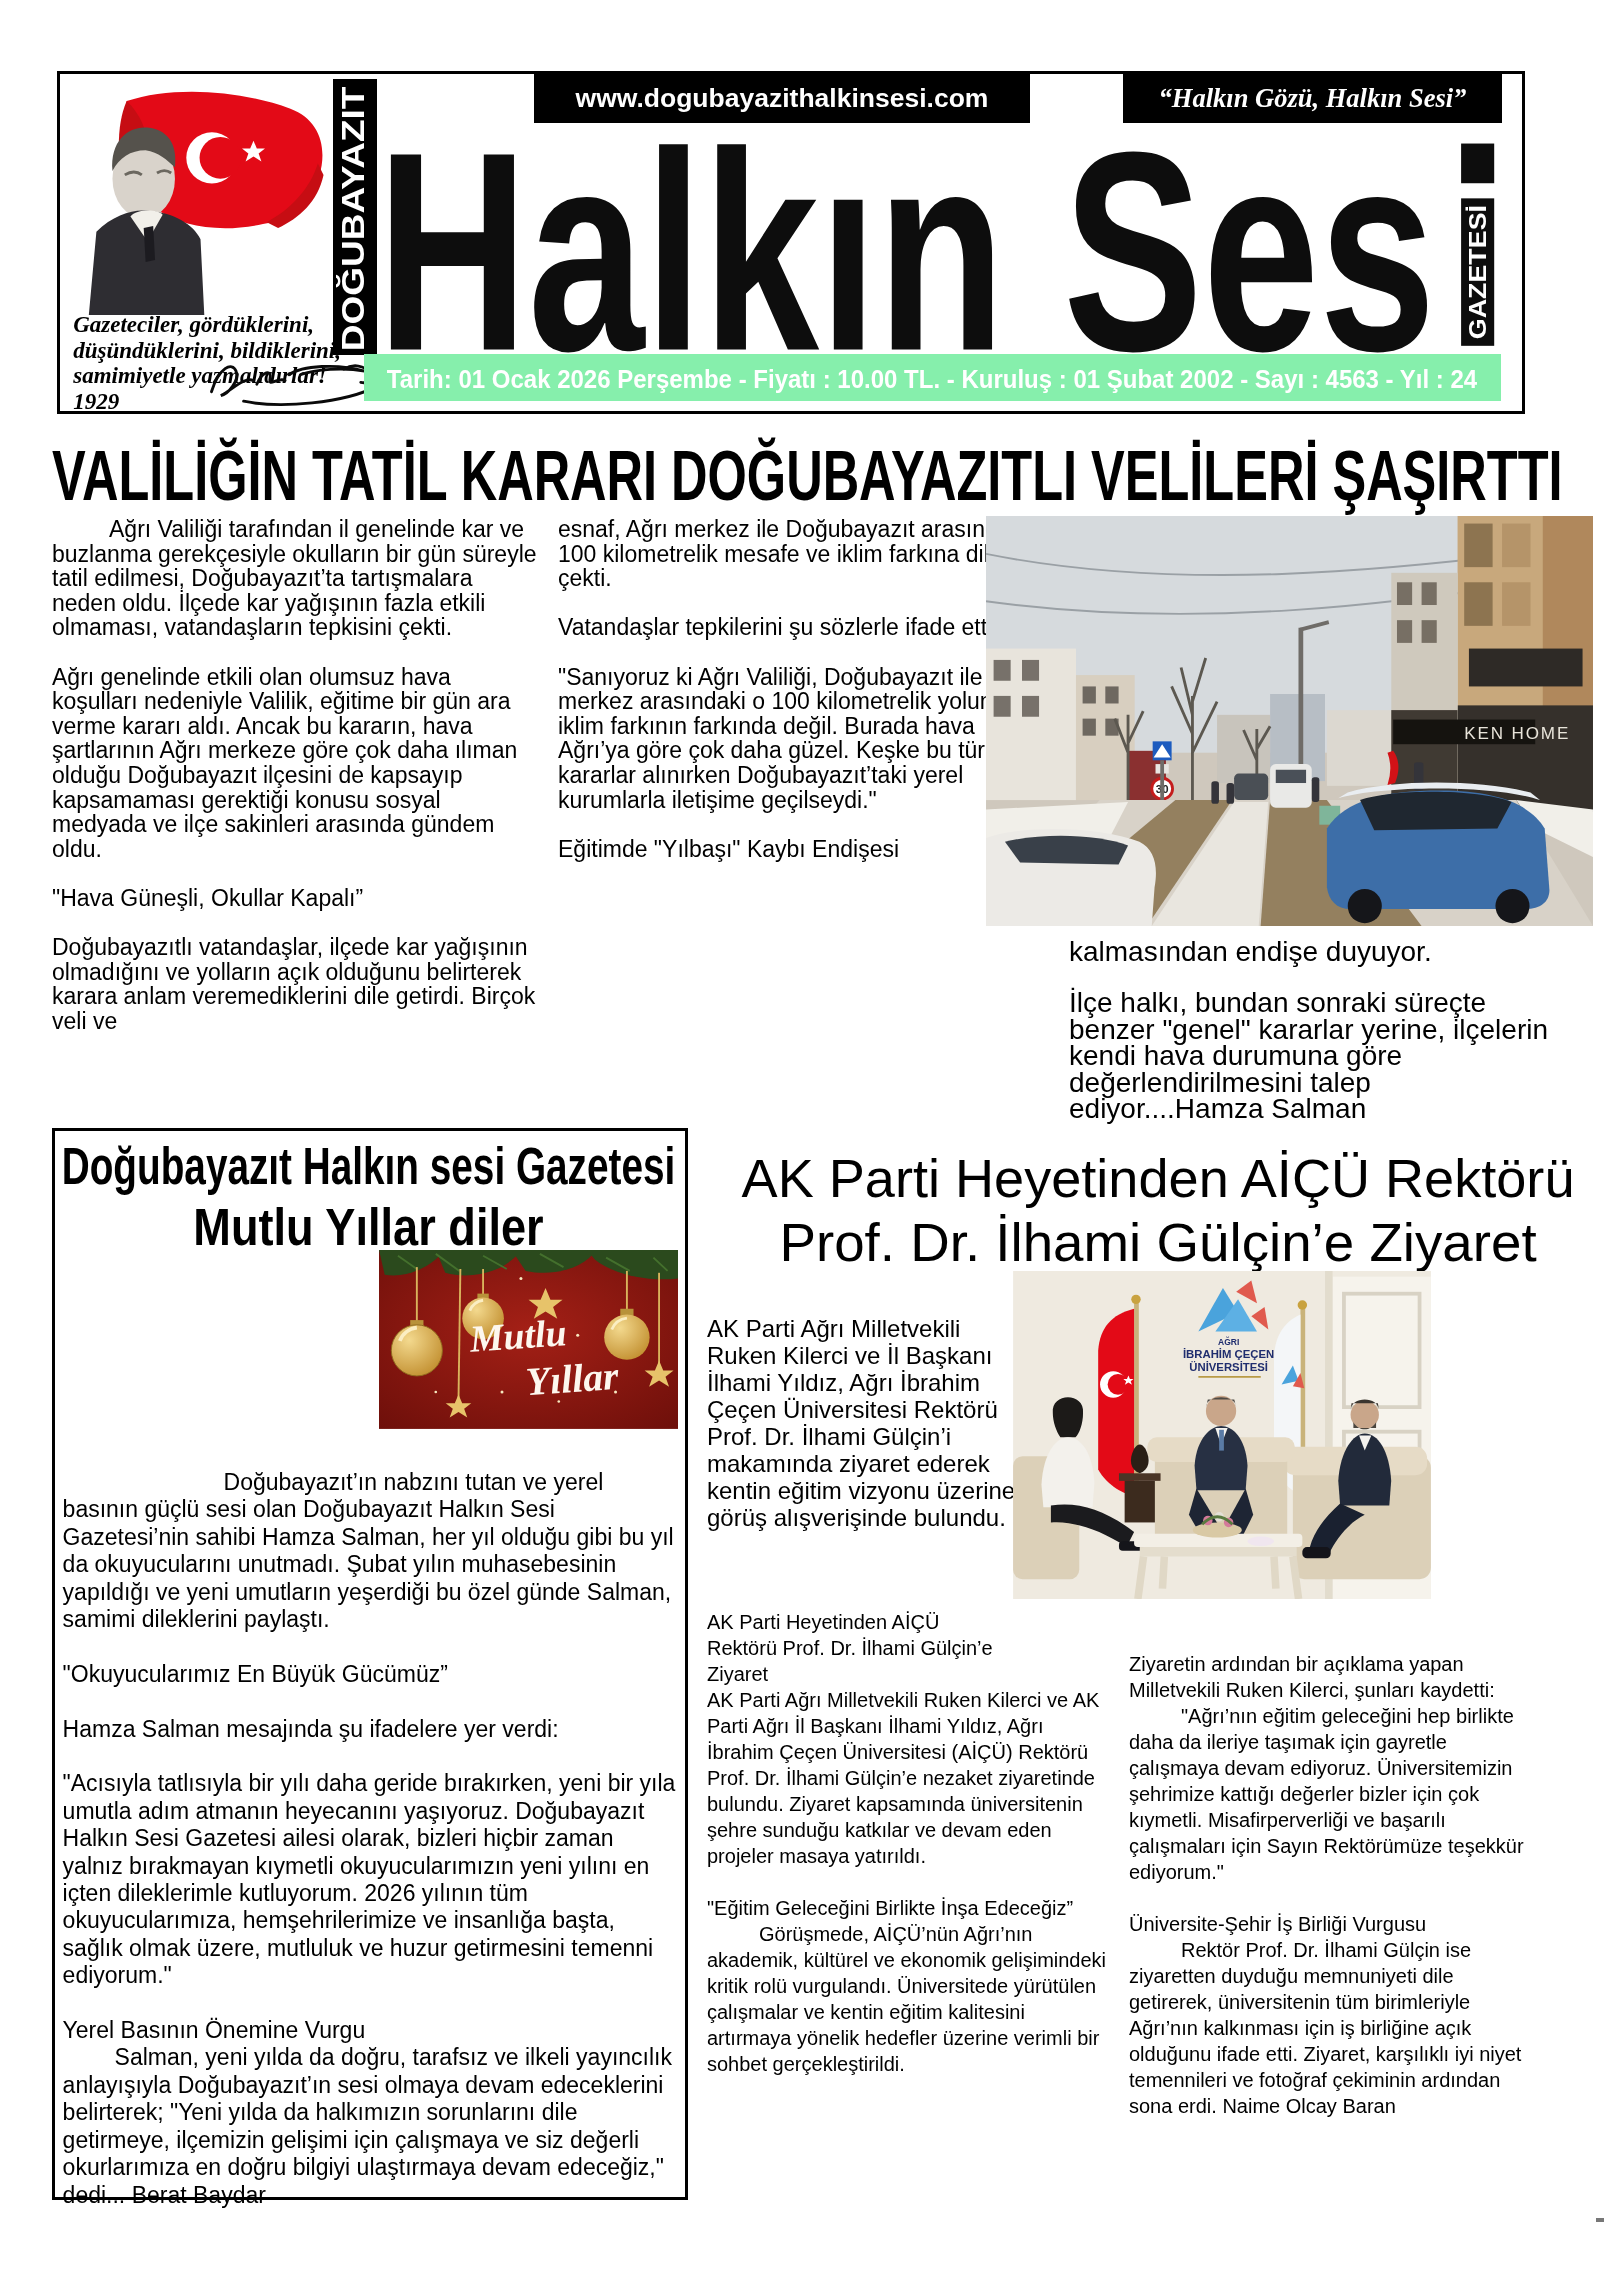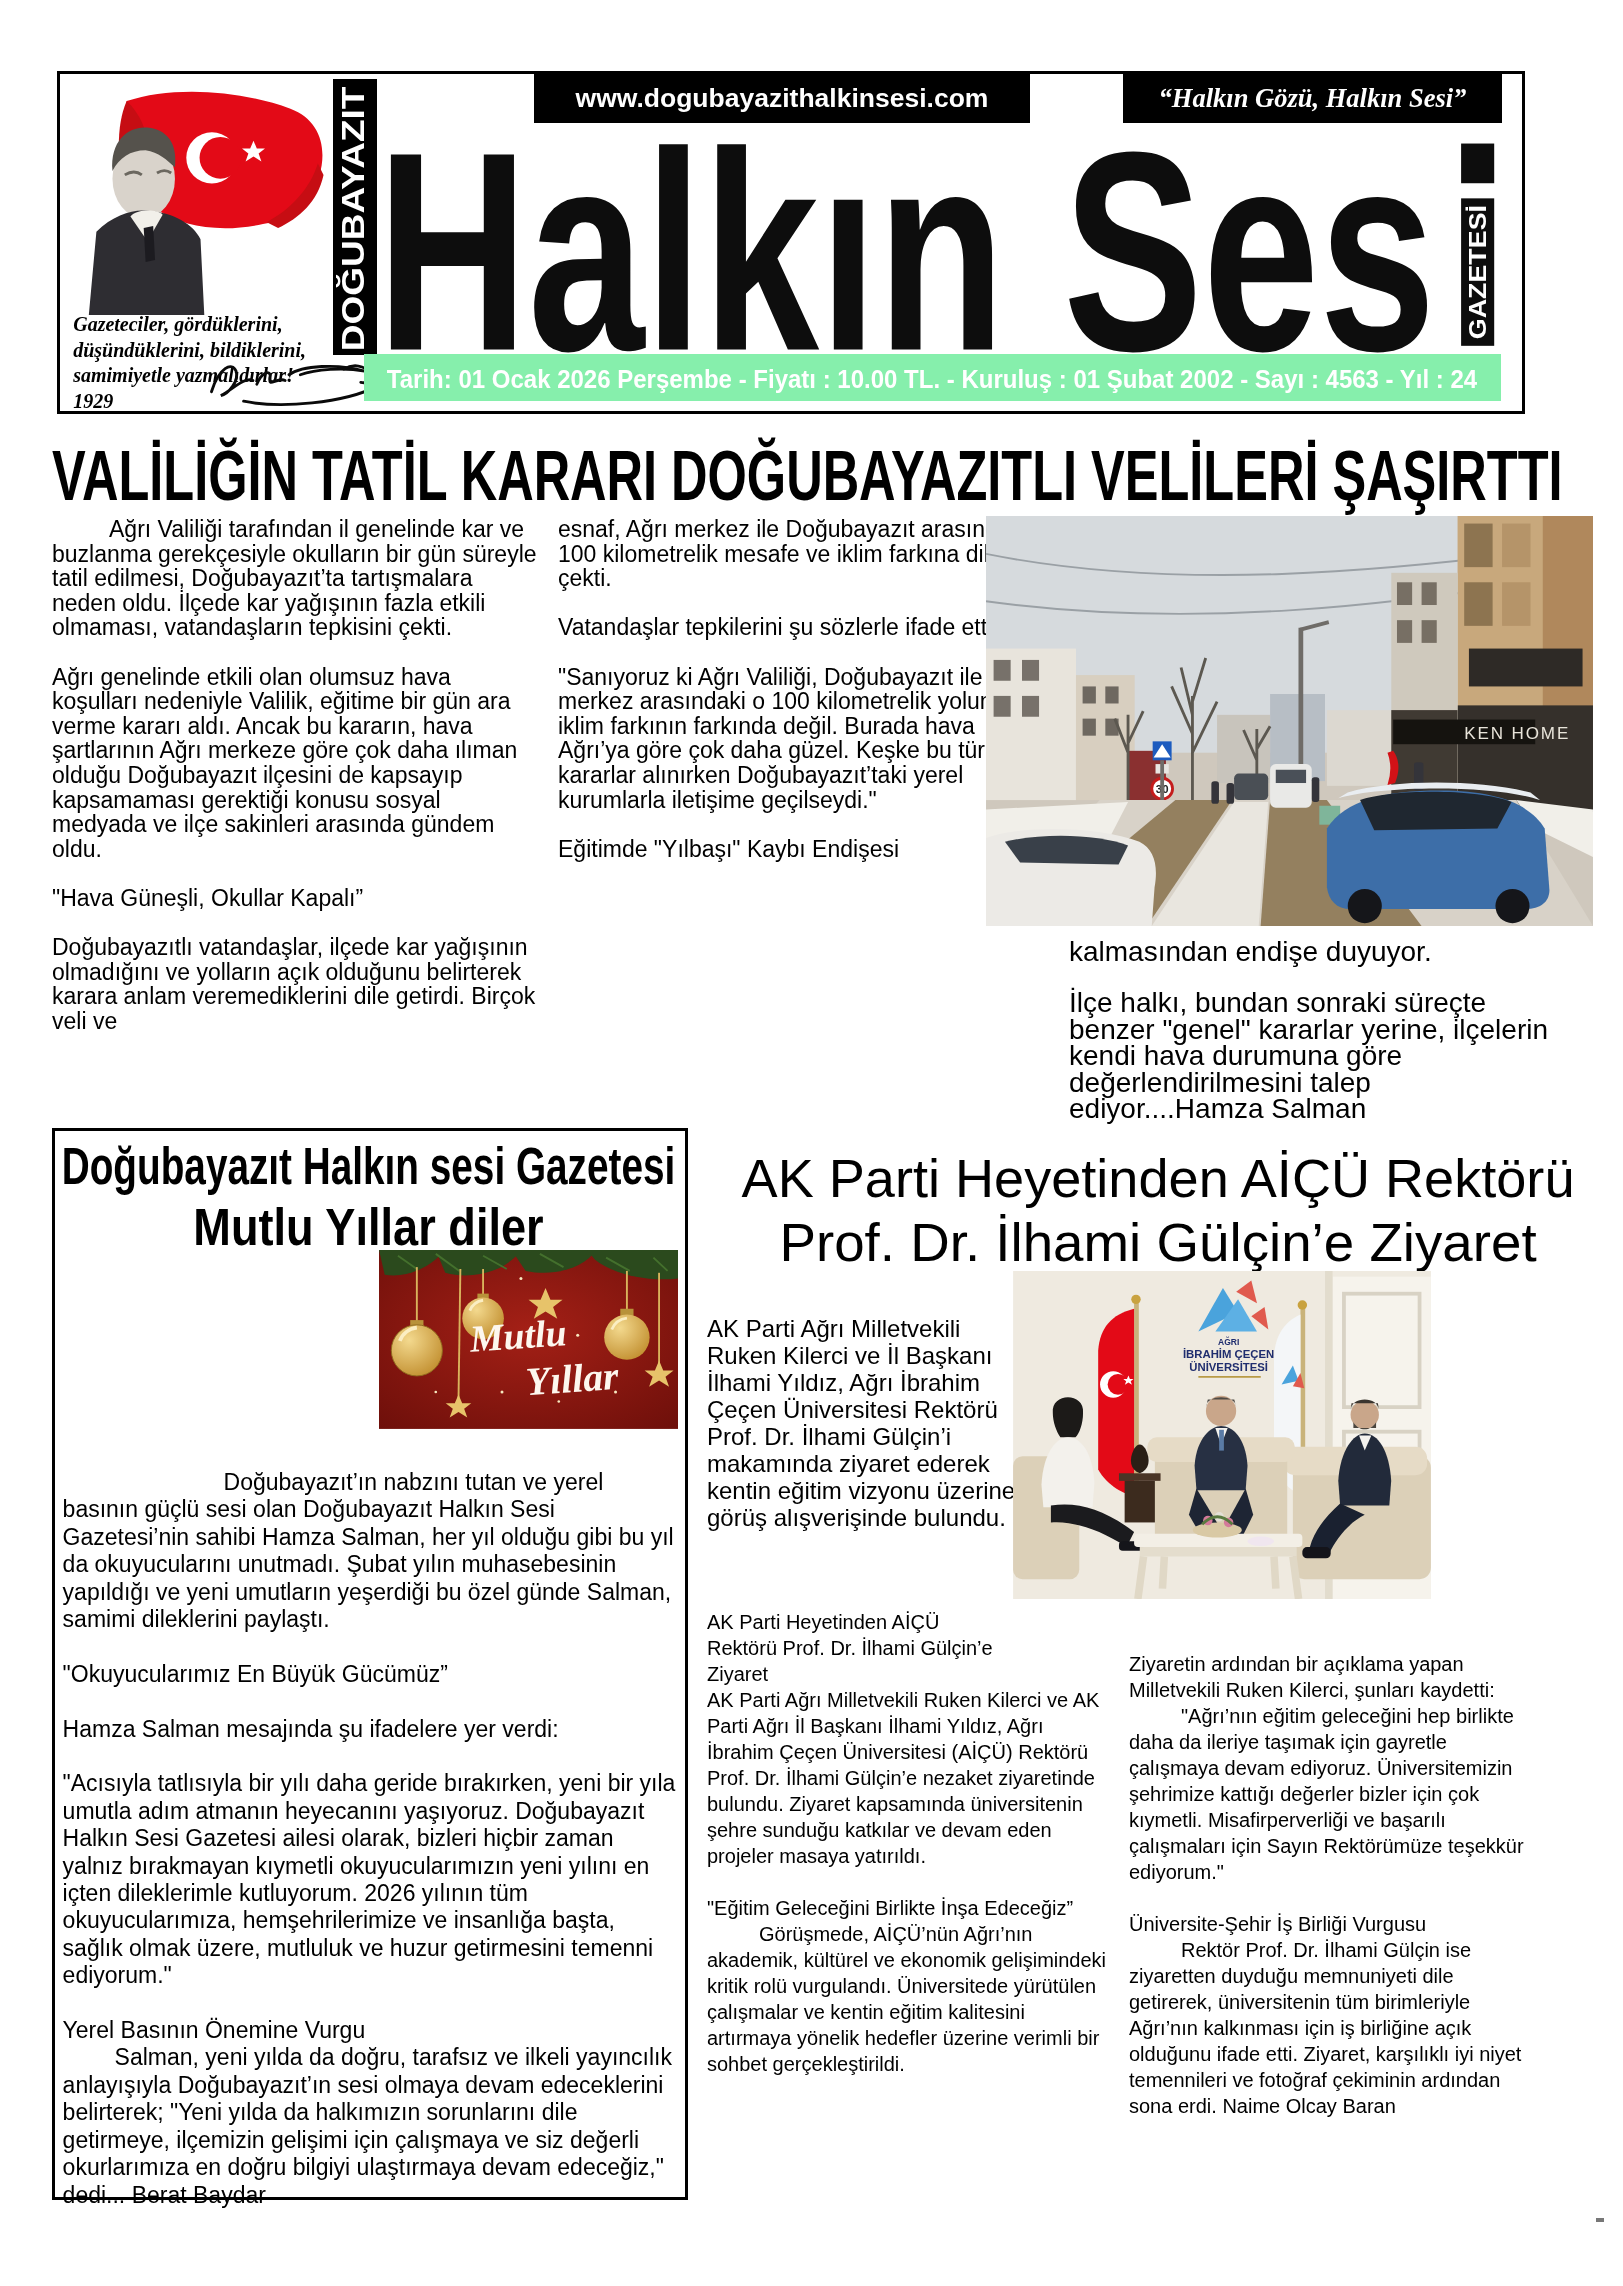--- a/index.html
+++ b/index.html
@@ -19,21 +19,21 @@
   .nysbody p.tight{margin-bottom:0;}
   .colA{font-size:24px;line-height:27px;margin-top:17px;}
   .colB,.colC{font-size:20px;line-height:26px;}
   .colB p,.colC p{margin:0 0 25.6px 0;}
   .colB p.tight,.colC p.tight{margin-bottom:0;}
   .i60{text-indent:57px;}
   .i170{text-indent:161px;}
   .i55{text-indent:52px;}
   .pre{white-space:pre-line;}
   .motto{font-family:"Liberation Serif",serif;font-style:italic;font-weight:bold;
-         font-size:20px;line-height:25.6px;}
+         font-size:23px;line-height:25.6px;}
   .floatimg{float:right;margin:0 0 40px 13.2px;}
 </style>
 </head>
 <body>
 
 <div class="page">
 
   <div class="abs box" style="left:57px;top:71px;width:1468px;height:343px;">
 
     <svg class="abs" style="left:7.6px;top:9.5px;" width="265" height="231" viewBox="0 0 280 244">

